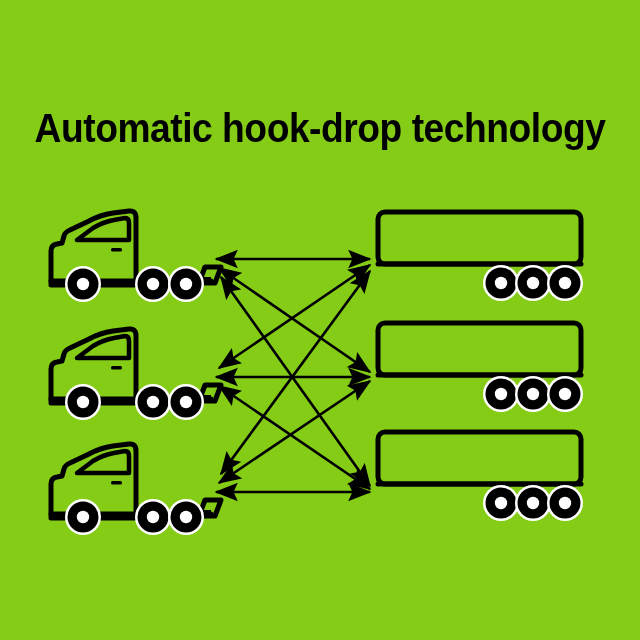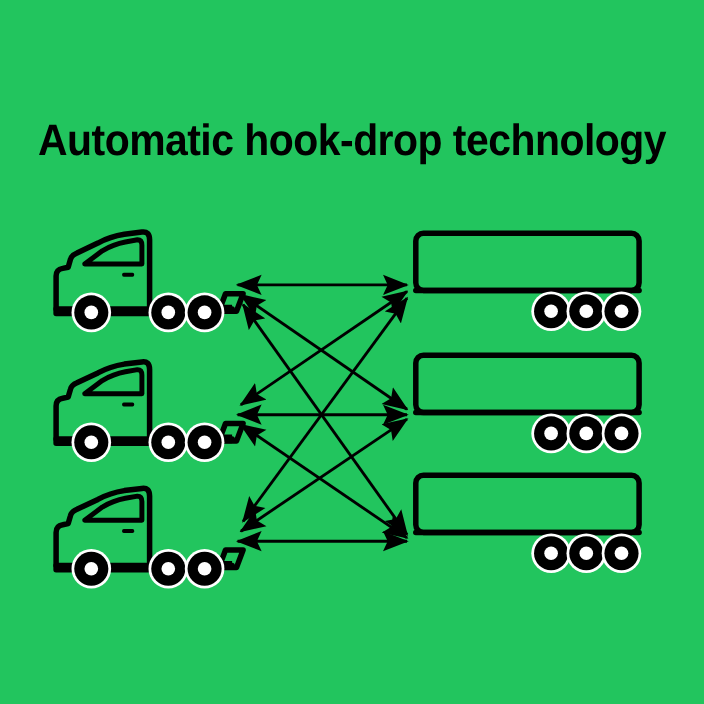--- a/index.html
+++ b/index.html
@@ -10,21 +10,21 @@
   body {
     width: 640px;
     height: 640px;
     overflow: hidden;
     font-family: "Liberation Sans", sans-serif;
   }
   #stage {
     position: relative;
     width: 640px;
     height: 640px;
-    background: #22c55e;
+    background: #84cc16;
   }
   #diagram-title {
     position: absolute;
     left: 0;
     top: 104px;
     width: 640px;
     text-align: center;
     font-family: "Liberation Sans", sans-serif;
     font-weight: bold;
     font-size: 40px;

